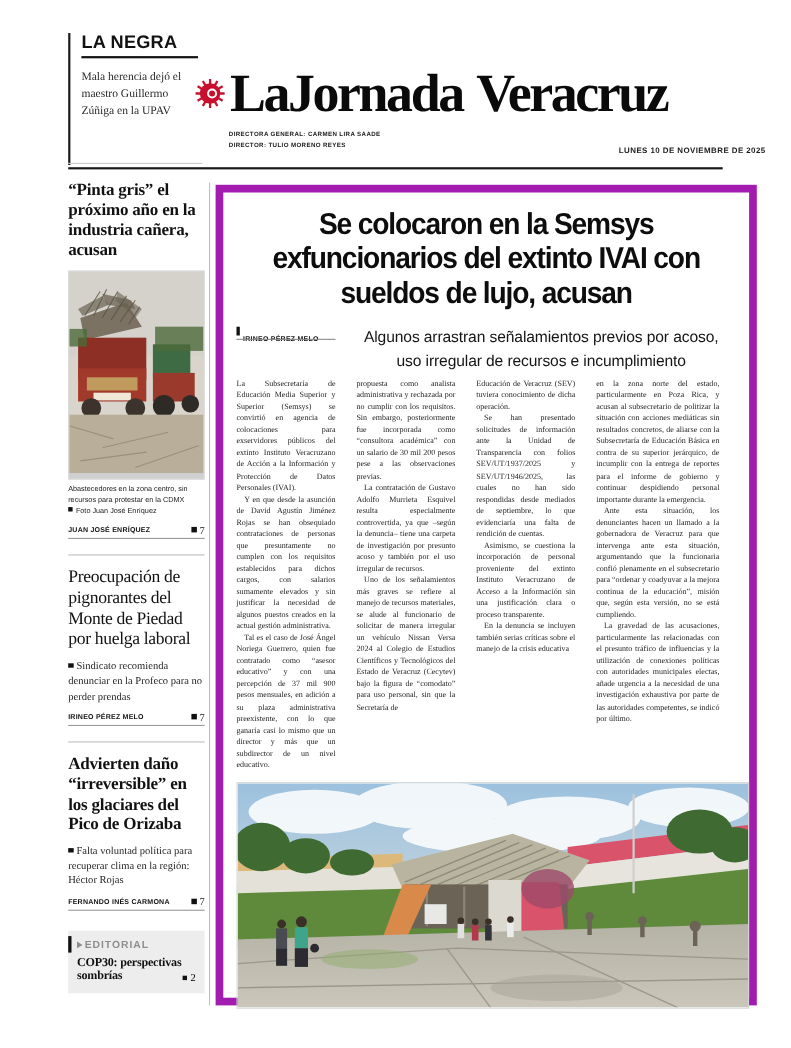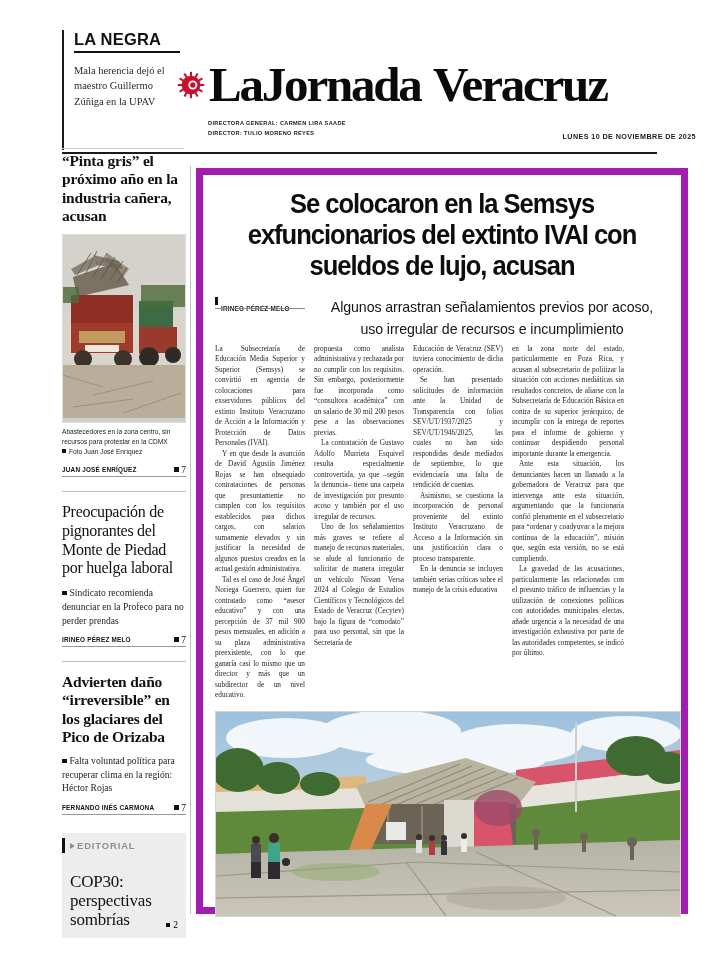--- a/index.html
+++ b/index.html
@@ -45,21 +45,21 @@
     color: #1b1b1b; line-height: 1.75;
   }
   .dateline {
     position: absolute; right: 0; top: 70px;
     font-family: "Liberation Sans", sans-serif;
     font-weight: 700; font-size: 7.2px; letter-spacing: .4px; color: #1b1b1b;
   }
   .mast-rule { position: absolute; left: 62px; top: 152px; width: 595px; height: 2px; background: #1a1a1a; }
 
   
-  .sidebar { position: absolute; left: 62px; top: 152px; width: 124px; }
+  .sidebar { position: absolute; left: 62px; top: 164px; width: 124px; }
   .side-vrule { position: absolute; left: 190px; top: 166px; width: 1px; height: 748px; background: #c0c0c0; }
 
   .s-head {
     font-family: "Liberation Serif", serif;
     font-weight: 700; font-size: 15.5px; line-height: 1.18; color: #111;
     letter-spacing: -.2px;
   }
   .s-head.light { font-weight: 400; font-size: 16px; letter-spacing: -.3px; }
   .s-photo { width: 124px; margin-top: 9px; border: 1px solid #ddd; background: #cfcfcf; }
   .s-cap {
@@ -86,22 +86,22 @@
   .ed-box { margin-top: 16px; width: 124px; background: #ededed; padding: 7px 8px 9px 8px; position: relative; }
   .ed-tag {
     font-family: "Liberation Sans", sans-serif;
     font-weight: 700; font-size: 9.4px; letter-spacing: .9px; color: #8e8e8e;
     display: flex; align-items: center; gap: 2px;
   }
   .ed-bar { position: absolute; left: 0; top: 5px; width: 3px; height: 15px; background: #111; }
   .tri { width: 0; height: 0; border-left: 5px solid #8e8e8e; border-top: 3.5px solid transparent; border-bottom: 3.5px solid transparent; }
   .ed-title {
     font-family: "Liberation Serif", serif;
-    font-weight: 400; font-size: 17px; line-height: 1.12; color: #111;
-    margin-top: 21px; letter-spacing: -.2px;
+    font-weight: 700; font-size: 11px; line-height: 1.12; color: #111;
+    margin-top: 5px; letter-spacing: -.2px;
   }
   .ed-pg { position: absolute; right: 8px; bottom: 8px; font-size: 9.5px; font-family: "Liberation Serif", serif; }
 
   
   .main { position: absolute; left: 196px; top: 168px; width: 492px; border: 7px solid #a21caf; padding: 14px 12px 10px 12px; height: 746px; }
 
   .main-head {
     font-family: "Liberation Sans", sans-serif;
     font-weight: 700; font-size: 27.5px; line-height: 1.12;
     text-align: center; color: #0d0d0d; letter-spacing: -1.1px;
@@ -119,21 +119,21 @@
 
   .m-byline { position: relative; height: 13px; margin-bottom: 6px; }
   .m-byline .bl {
     font-family: "Liberation Sans", sans-serif; font-weight: 700;
     font-size: 6.3px; letter-spacing: .25px; text-transform: uppercase; color: #111;
     padding-left: 6px;
   }
   .m-byline .vb { position: absolute; left: 0; top: 0; width: 3px; height: 8px; background: #111; }
   .m-byline .ul { position: absolute; left: 0; right: 0; top: 11px; height: 1px; background: #8a8a8a; }
 
-  .cols { display: flex; gap: 9px; margin-top: 4px; }
+  .cols { display: flex; gap: 19px; margin-top: 4px; }
   .col { width: 90px; flex: 0 0 90px; }
   .col.wide { width: 112px; flex: 0 0 112px; }
   .bodytext {
     font-family: "Liberation Serif", serif;
     font-size: 7.3px; line-height: 1.44; color: #1e1e1e;
     text-align: justify; hyphens: auto;
   }
   .bodytext p { text-indent: 7px; margin: 0; }
   .bodytext p:first-child { text-indent: 0; }
 

